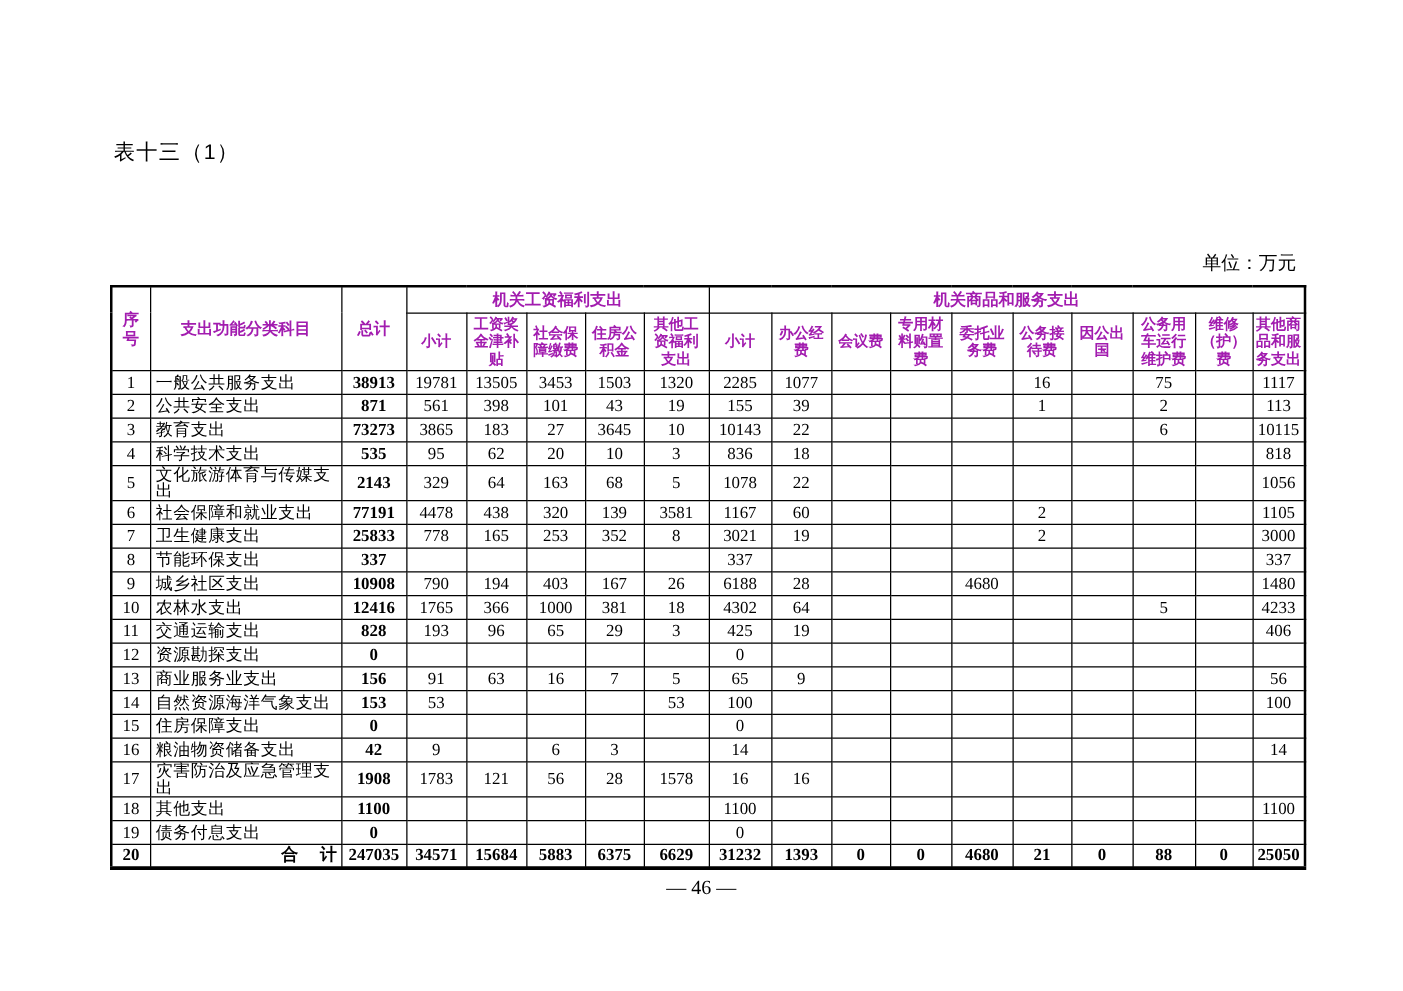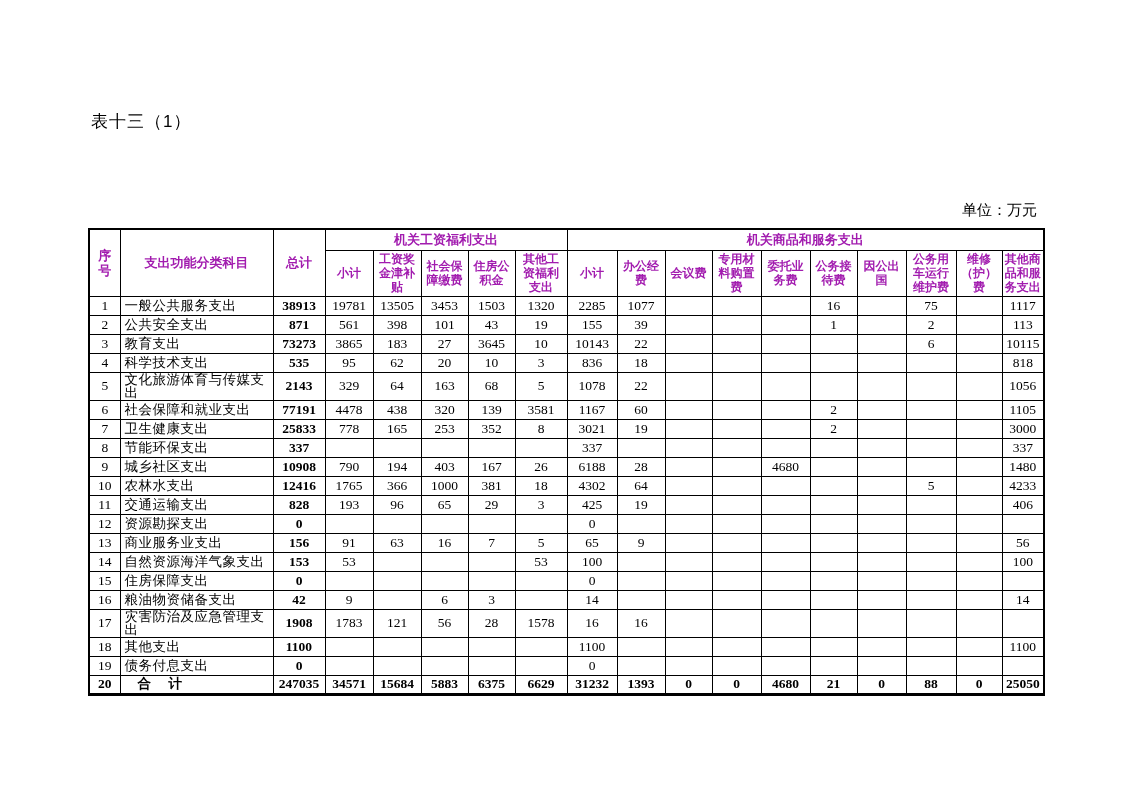--- a/index.html
+++ b/index.html
@@ -55,21 +55,21 @@
     font-family:"Liberation Serif", serif;
     font-size:13.5px; line-height:1;
     padding:0 1px;
   }
   tbody td.cat {
     text-align:left; padding-left:4px;
     font-size:13.5px; letter-spacing:0.5px;margin-left:24px;
   }
   tbody td.col-total { font-weight:bold; }
   tr.total-row td { font-weight:bold; }
-  tr.total-row td.cat { text-align:left; padding-left:17px; letter-spacing:2px; }
+  tr.total-row td.cat { text-align:right; padding-left:17px; letter-spacing:2px; }
   .page-number {
     position:absolute; left:0; top:702px; width:1122px;
     text-align:center; font-size:16px;
     font-family:"Liberation Serif", serif;
   }
 </style>
 </head>
 <body>
 
 <div class="page">
@@ -542,14 +542,15 @@
           <td>4680</td>
           <td>21</td>
           <td>0</td>
           <td>88</td>
           <td>0</td>
           <td>25050</td>
         </tr>
       </tbody>
   </table>
 
+  <div class="page-number">— 46 —</div>
 
 </div>
 
 </body></html>

